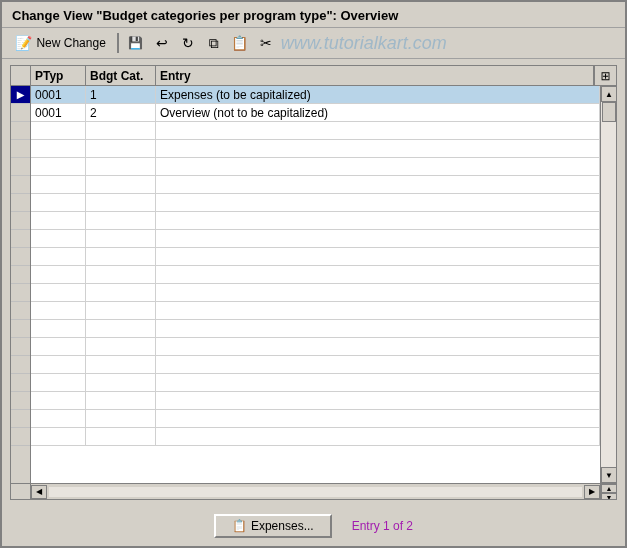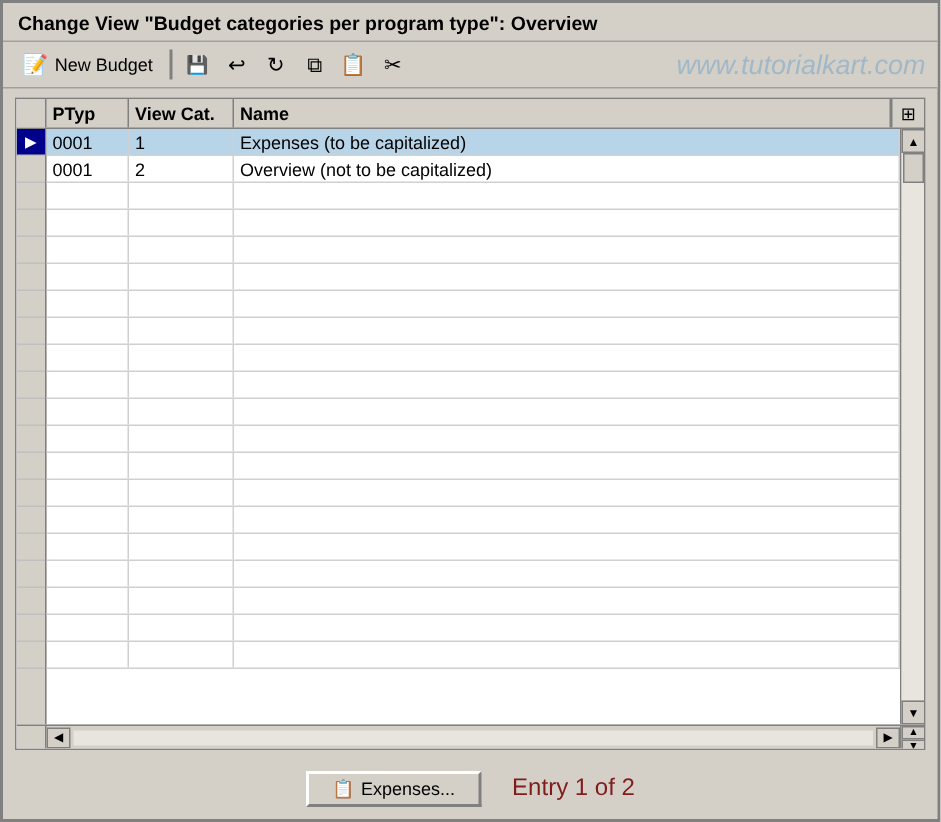--- a/index.html
+++ b/index.html
@@ -54,21 +54,21 @@
     }
     .new-entries-label {
       font-size: 12px;
       font-weight: normal;
       color: #000;
     }
     .watermark {
       flex: 1;
       display: flex;
       align-items: center;
-      justify-content: flex-end;
+      justify-content: flex-start;
       color: #a0b8c8;
       font-size: 18px;
       font-style: italic;
       pointer-events: none;
       user-select: none;
     }
     .content-area {
       flex: 1;
       display: flex;
       flex-direction: column;
@@ -264,22 +264,22 @@
       gap: 4px;
       background: #d4d0c8;
       border: 2px solid #808080;
       border-top-color: #fff;
       border-left-color: #fff;
       padding: 3px 16px;
       cursor: pointer;
       font-size: 12px;
     }
     .entry-info {
-      font-size: 16px;
-      color: #7f1d1d;
+      font-size: 12px;
+      color: #a21caf;
     }
     .toolbar-separator {
       width: 2px;
       height: 20px;
       background: #808080;
       margin: 0 2px;
     }
   </style>
 </head>
 <body>
@@ -287,21 +287,21 @@
 <div class="main-window">
 
   <div class="title-bar">
     <span>Change View "Budget categories per program type": Overview</span>
   </div>
 
   <div class="toolbar">
 
     <div class="new-entries-btn">
       <span style="font-size:14px;">📝</span>
-      <span class="new-entries-label">New Budget</span>
+      <span class="new-entries-label">New Change</span>
     </div>
 
     <div class="toolbar-separator"></div>
 
     <div class="toolbar-icon">
       <span>💾</span>
     </div>
     <div class="toolbar-icon">
       <span style="font-size:14px;">↩</span>
     </div>
@@ -322,22 +322,22 @@
       <span>www.tutorialkart.com</span>
     </div>
   </div>
 
   <div class="content-area">
     <div class="table-container">
 
       <div class="table-header">
         <div class="row-indicator-header"></div>
         <div class="th col-ptyp">PTyp</div>
-        <div class="th col-bdgt">View Cat.</div>
-        <div class="th col-name">Name</div>
+        <div class="th col-bdgt">Bdgt Cat.</div>
+        <div class="th col-name">Entry</div>
         <div class="col-settings">
           <span style="font-size:12px;">⊞</span>
         </div>
       </div>
 
       <div class="table-body">
 
         <div class="row-indicators">
           <div class="row-ind selected">▶</div>
           <div class="row-ind"></div>

